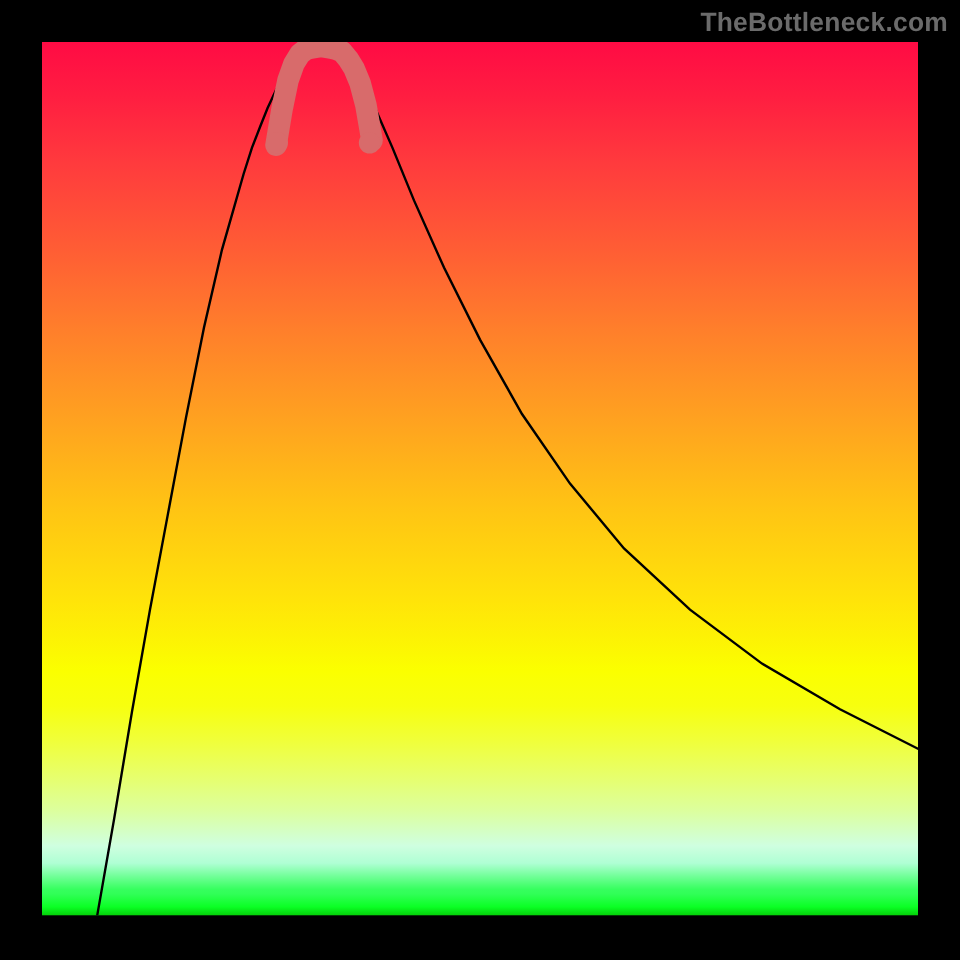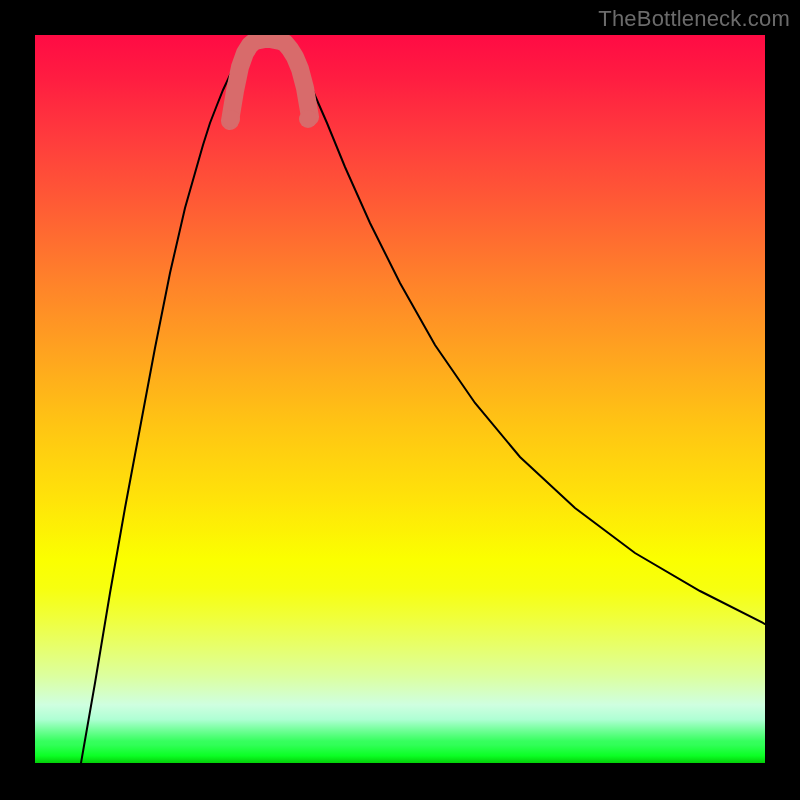--- a/index.html
+++ b/index.html
@@ -54,21 +54,21 @@
   svg.curve {
     position: absolute;
     left: 0; top: 0;
   }
   .watermark {
     position: absolute;
     top: 6px;
     right: 10px;
     color: #6b6b6b;
     font-size: 22px;
-    font-weight: 400;
+    font-weight: 700;
     letter-spacing: 0.2px;
     user-select: none;
   }
 </style>
 </head>
 <body>
 
 <div class="frame">
   <div class="watermark">TheBottleneck.com</div>
 

